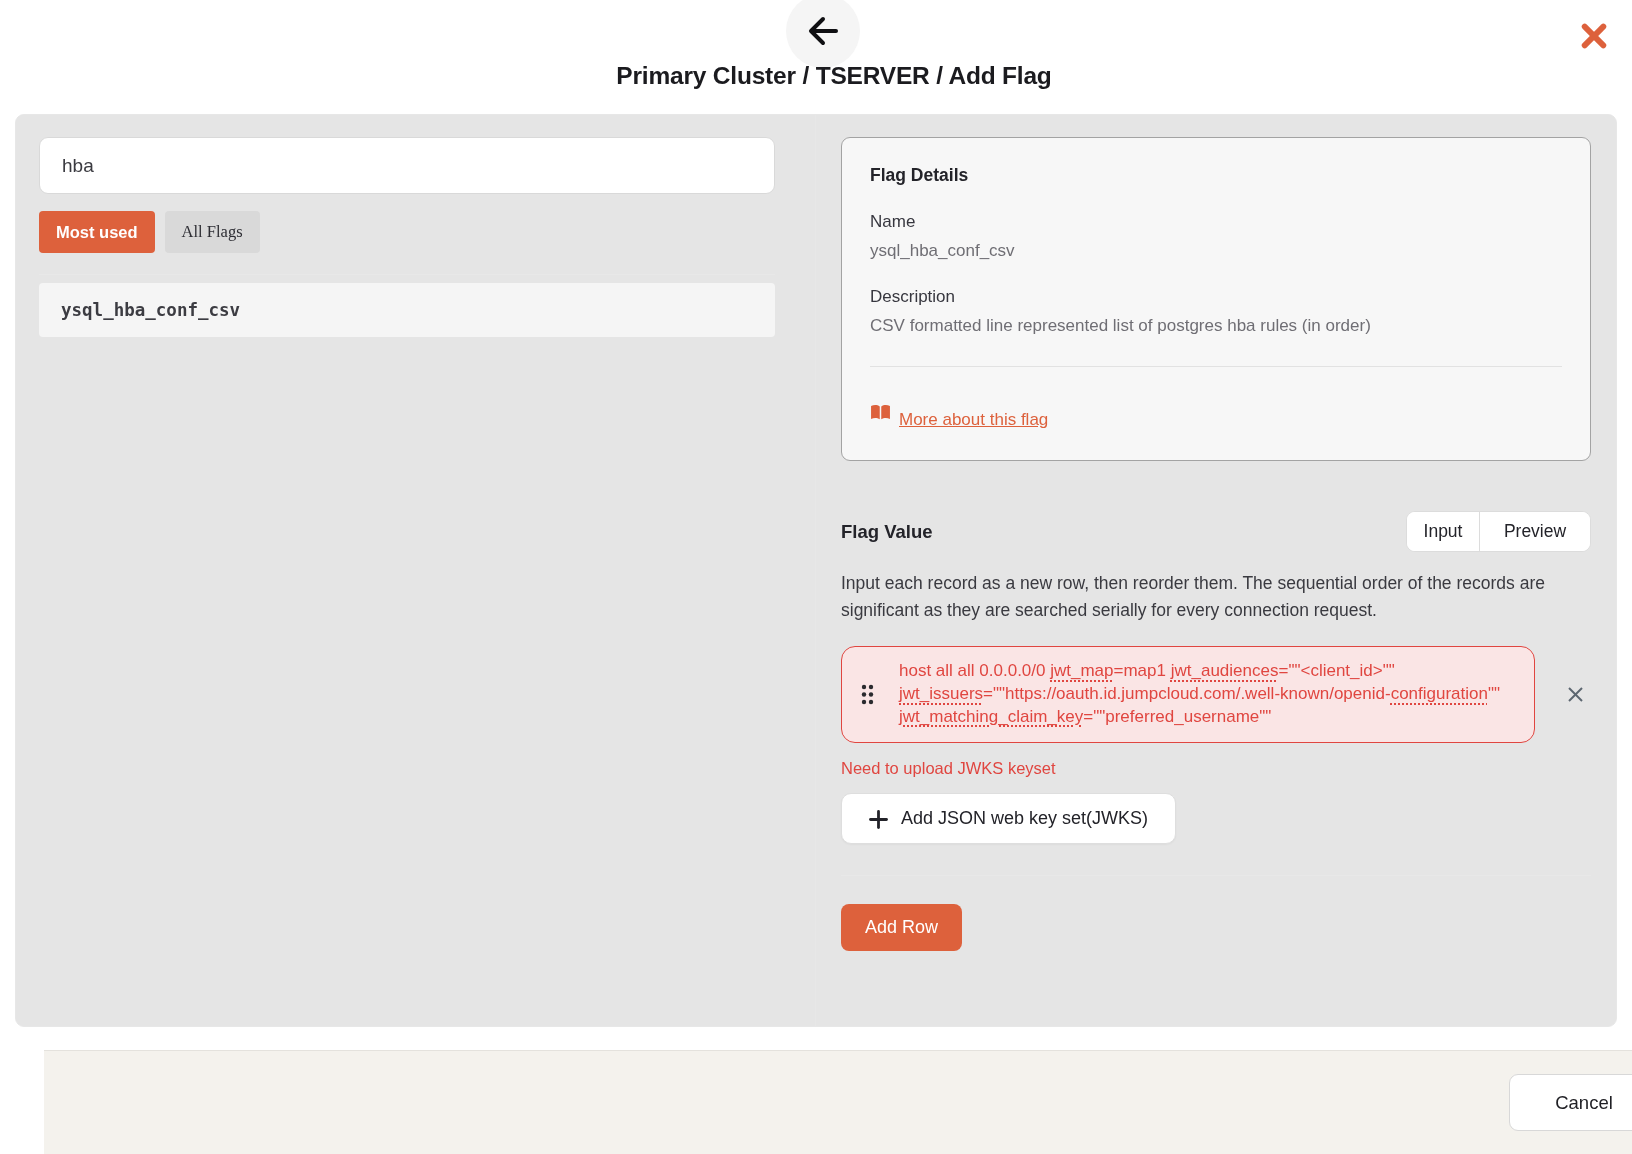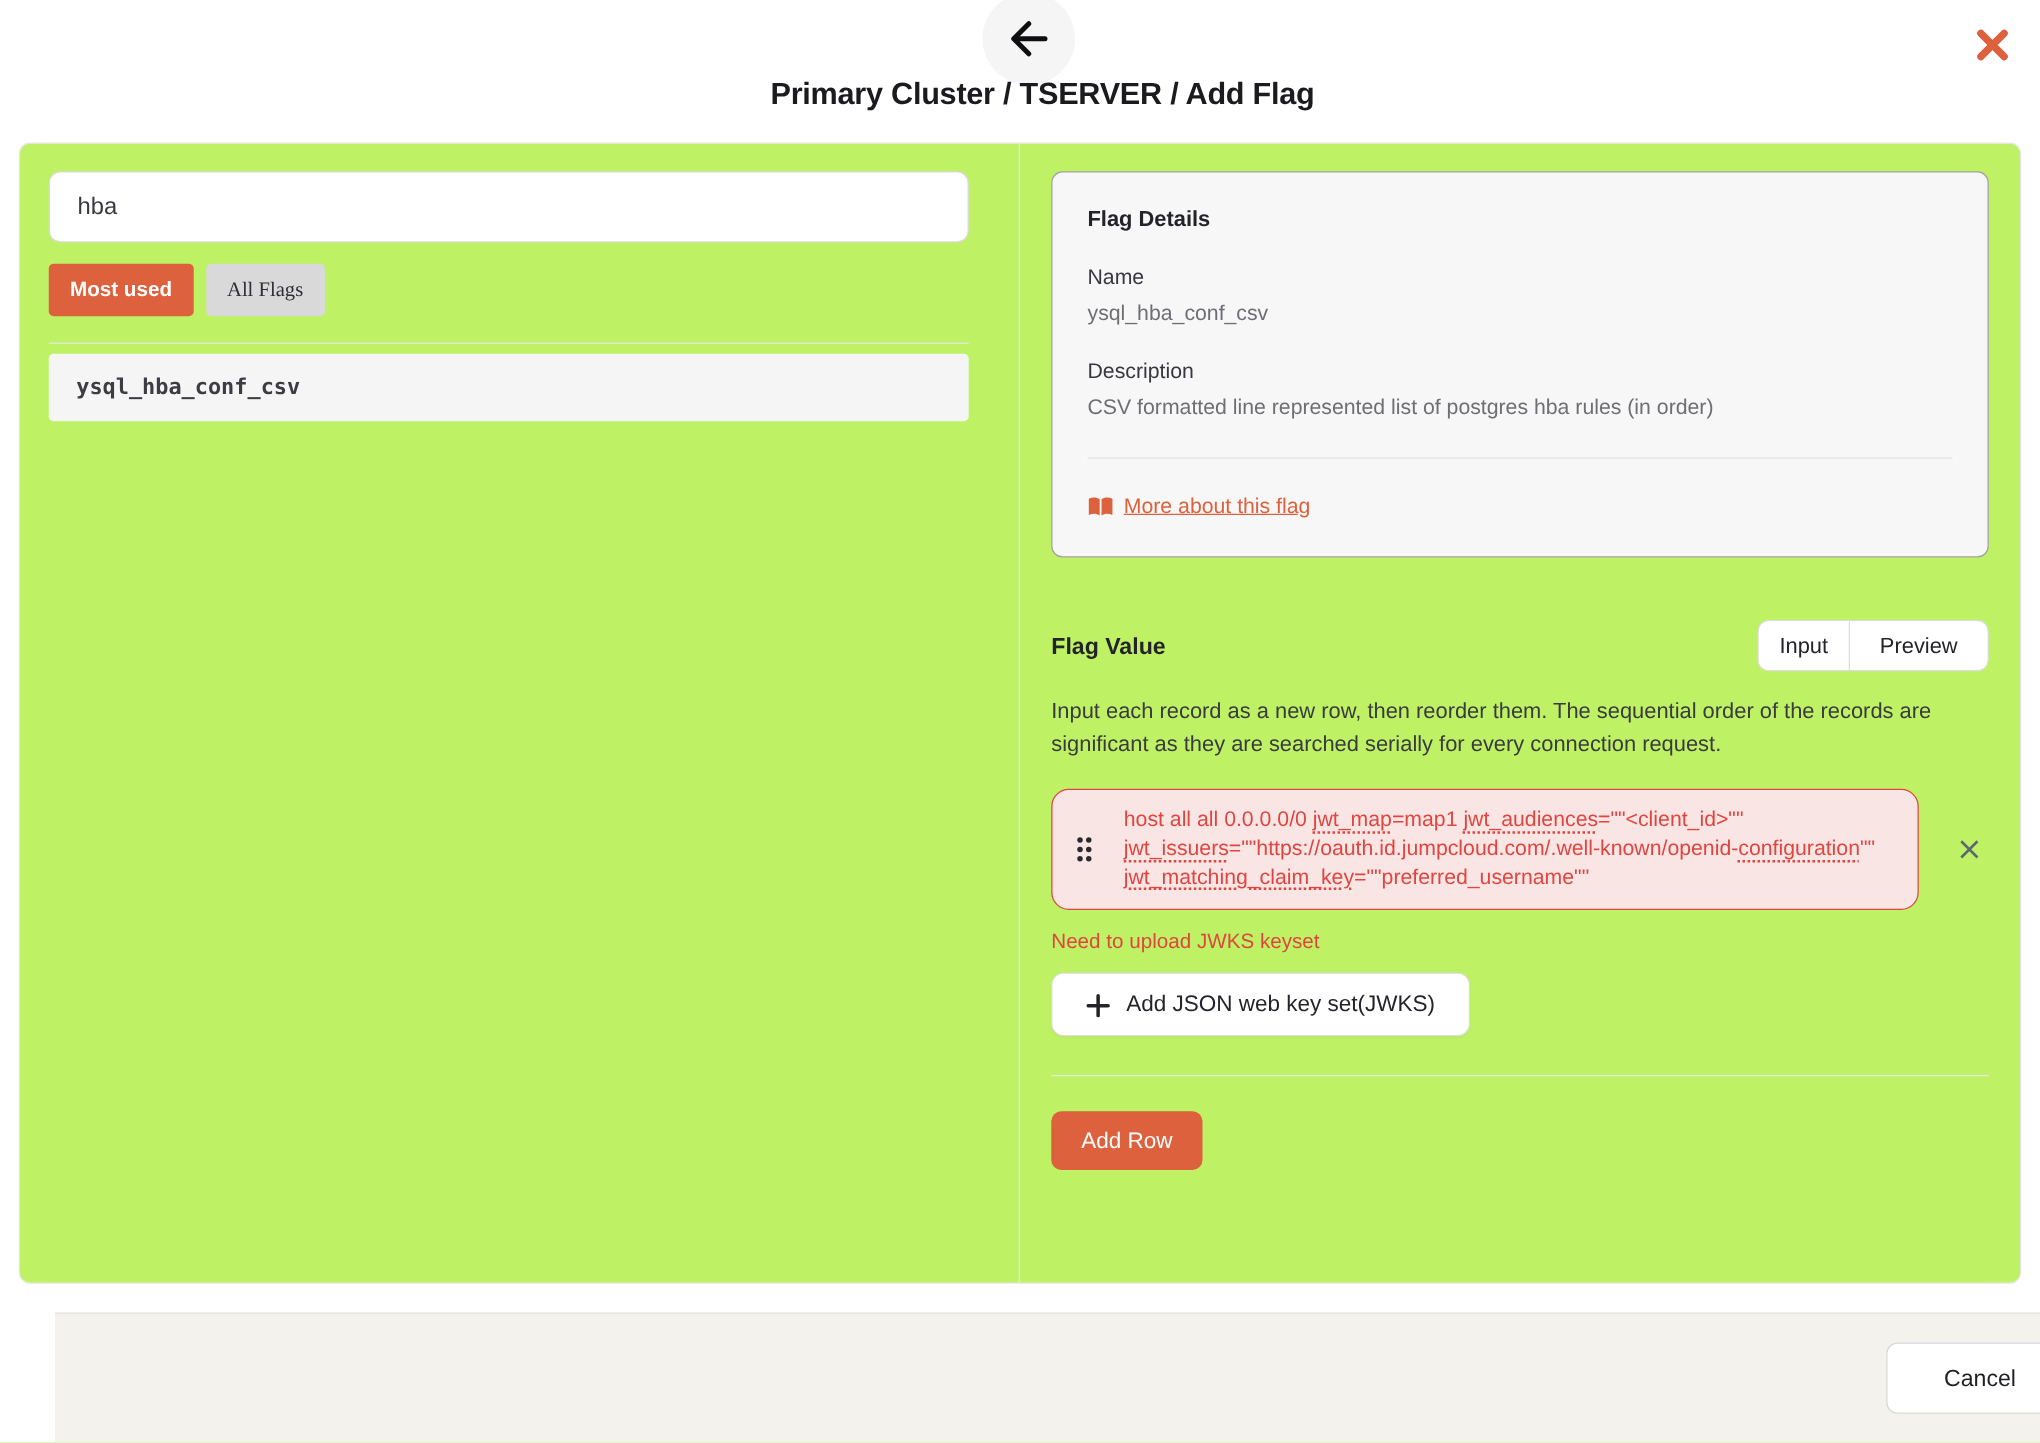--- a/index.html
+++ b/index.html
@@ -48,21 +48,21 @@
   }
 
   
   .content-box {
     margin: 0 15px;
     width: 1602px;
     height: 913px;
     border: 1px solid #e7e7e7;
     border-radius: 9px;
     display: flex;
-    background: #bef264;
+    background: #e5e5e5;
     overflow: hidden;
   }
   .left-panel {
     width: 800px;
     flex: 0 0 800px;
     border-right: 1px solid #e7e7e7;
     padding: 22px 40px 24px 23px;
   }
   .search-input {
     width: 100%;
@@ -116,20 +116,21 @@
   .fd-label { margin-top: 26px; font-size: 17px; color: #37373f; }
   .fd-value { margin-top: 9px; font-size: 17px; color: #6f6e74; }
   .fd-divider { border: none; border-top: 1px solid #e2e2e2; margin-top: 30px; }
   .fd-link-row { margin-top: 28px; display: flex; align-items: center; }
   .fd-link {
     color: #dd613c;
     font-size: 17px;
     text-decoration: underline;
     margin-left: 8px;
     cursor: pointer;
+    margin-top: 15px;
   }
   .book-icon { display: flex; align-items: center; }
 
   .fv-header {
     margin-top: 50px;
     display: flex;
     align-items: center;
     justify-content: space-between;
   }
   .fv-heading { font-size: 18.5px; font-weight: 700; color: #232329; }

